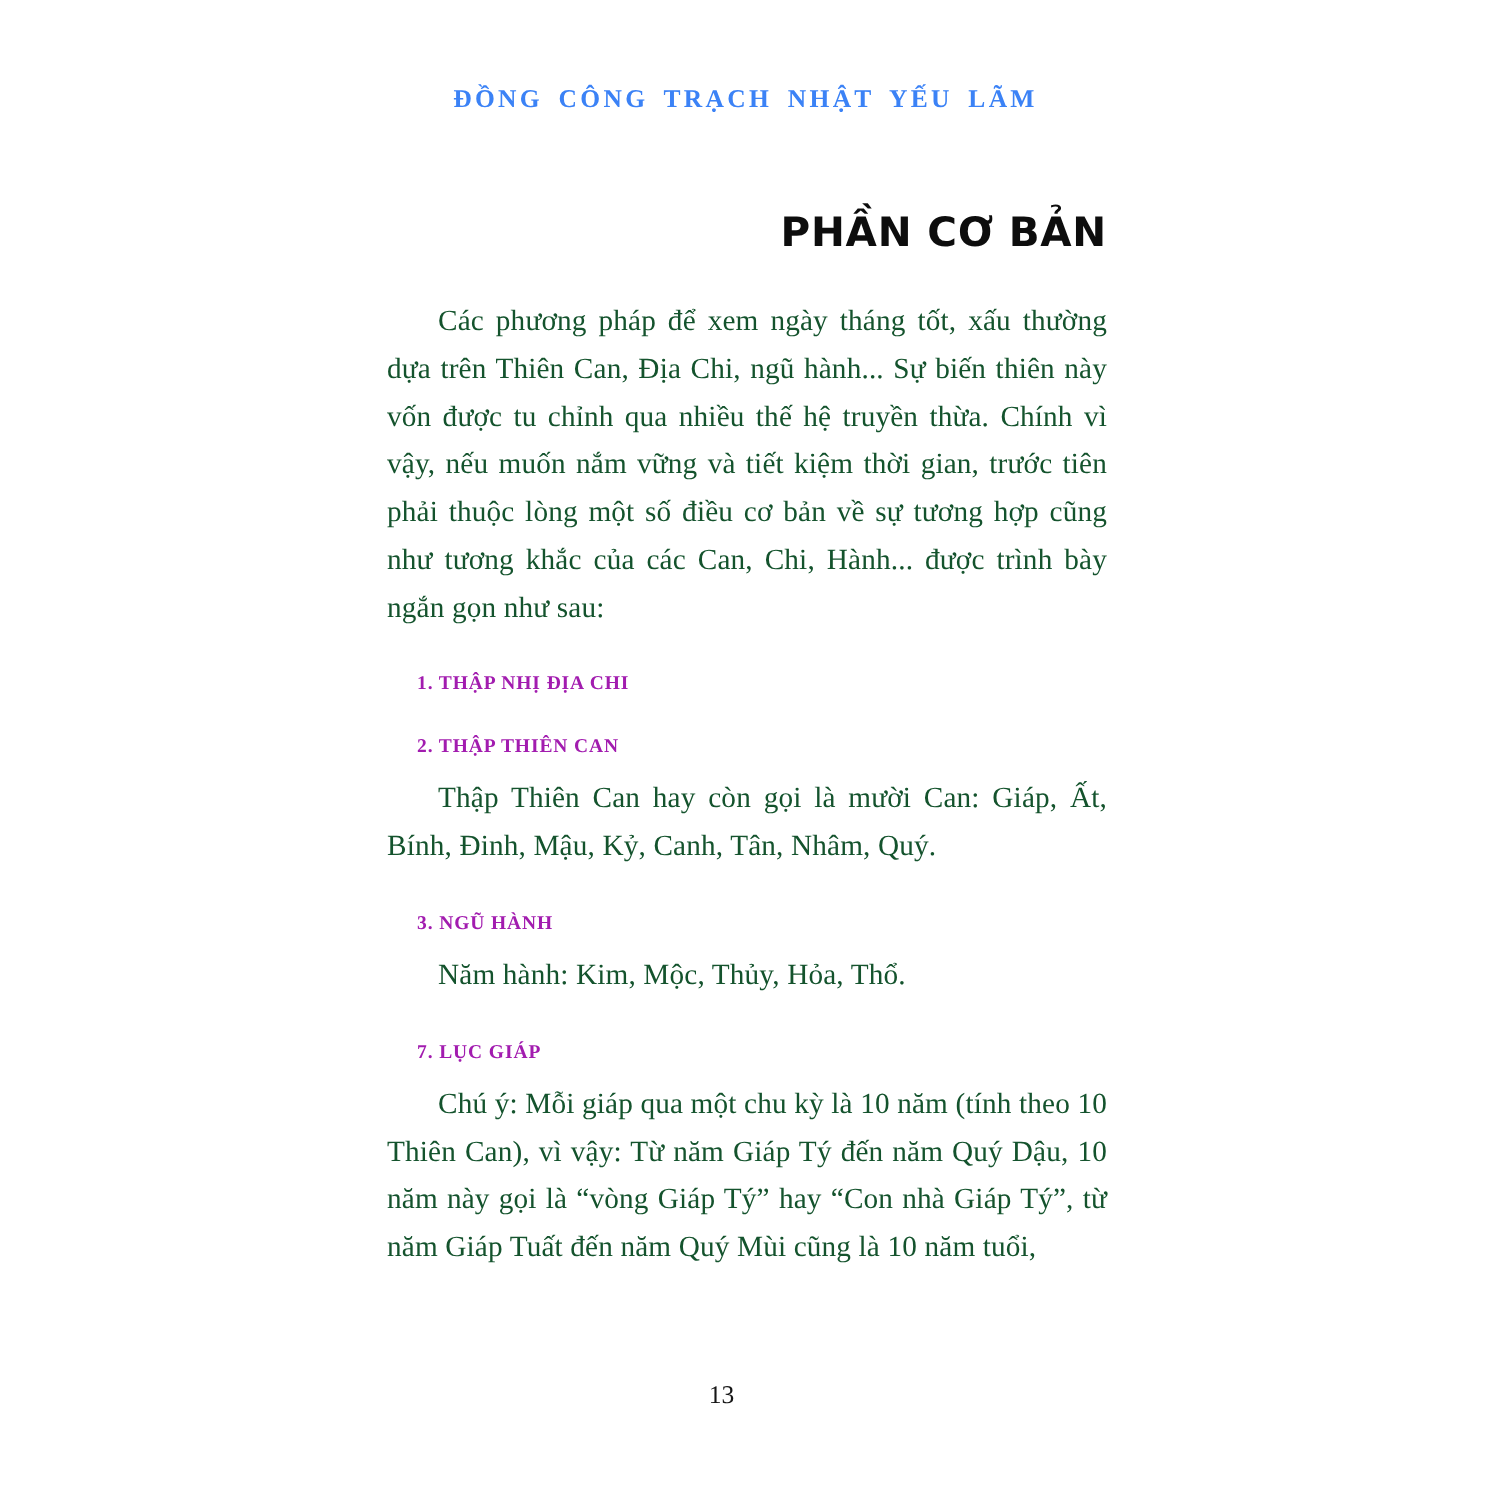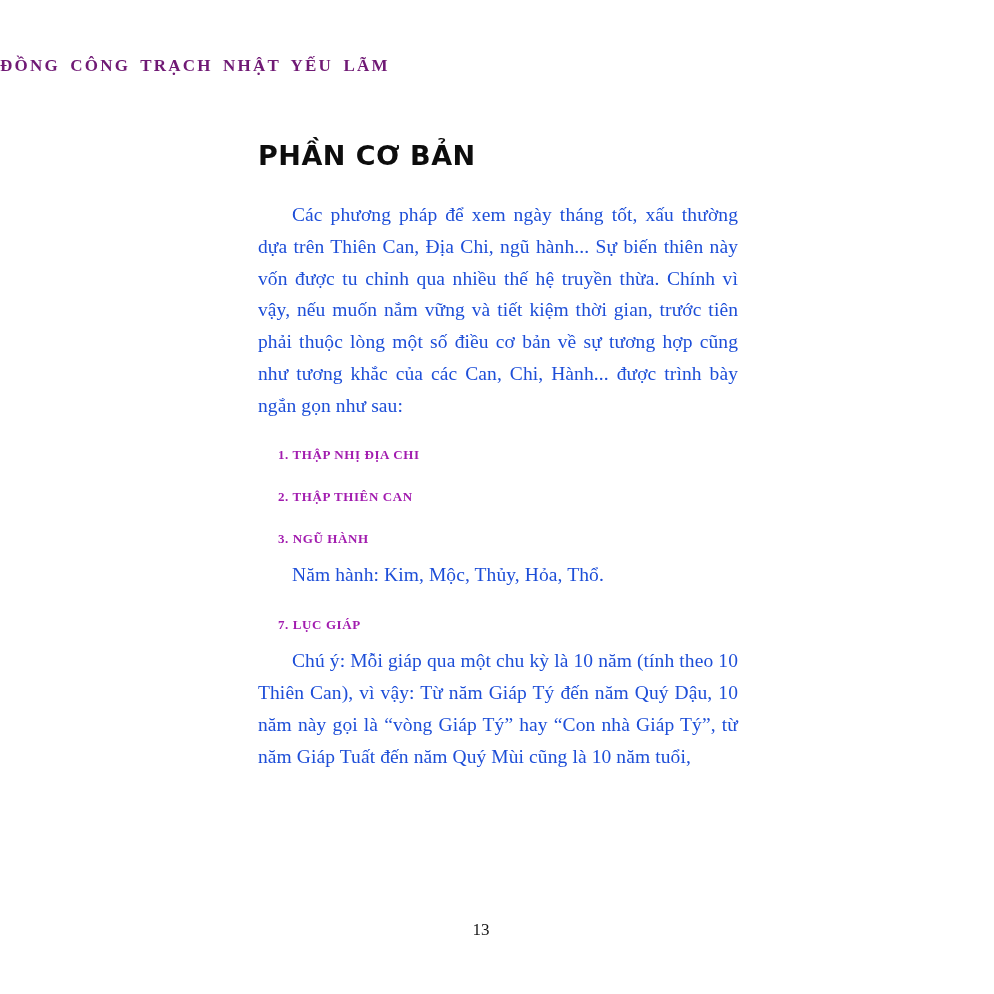--- a/index.html
+++ b/index.html
@@ -18,50 +18,50 @@
     position: relative;
     width: 994px;
     height: 994px;
     box-sizing: border-box;
   }
   .running-head {
     position: absolute;
     top: 56px;
     left: 0;
     width: 994px;
-    text-align: left;
+    text-align: center;
     font-family: "Liberation Serif", serif;
     font-weight: bold;
     font-size: 17px;
     letter-spacing: 2.2px;
-    color: #701a75;
+    color: #3b82f6;
     word-spacing: 4px;
   }
   .content {
     position: absolute;
     top: 140px;
     left: 258px;
     width: 480px;
   }
   .chapter-title {
-    text-align: left;
+    text-align: right;
     font-family: "DejaVu Sans", sans-serif;
     font-weight: bold;
     font-size: 27px;
     letter-spacing: 0.5px;
     color: #0d0d0d;
     margin: 0 0 28px 0;
   }
   p.body-text {
     margin: 0 0 16px 0;
     font-size: 19.5px;
     line-height: 1.63;
     text-align: justify;
     text-indent: 34px;
-    color: #1d4ed8;
+    color: #14532d;
     letter-spacing: 0.1px;
   }
   h2.section-heading {
     margin: 26px 0 12px 0;
     font-size: 13px;
     font-weight: bold;
     font-family: "Liberation Serif", serif;
     letter-spacing: 0.6px;
     text-indent: 20px;
     color: #a21caf;
@@ -86,20 +86,21 @@
 
   <div class="content">
 
     <h1 class="chapter-title">PHẦN CƠ BẢN</h1>
 
     <p class="body-text">Các phương pháp để xem ngày tháng tốt, xấu thường dựa trên Thiên Can, Địa Chi, ngũ hành... Sự biến thiên này vốn được tu chỉnh qua nhiều thế hệ truyền thừa. Chính vì vậy, nếu muốn nắm vững và tiết kiệm thời gian, trước tiên phải thuộc lòng một số điều cơ bản về sự tương hợp cũng như tương khắc của các Can, Chi, Hành... được trình bày ngắn gọn như sau:</p>
 
     <h2 class="section-heading">1. THẬP NHỊ ĐỊA CHI</h2>
 
     <h2 class="section-heading">2. THẬP THIÊN CAN</h2>
+    <p class="body-text">Thập Thiên Can hay còn gọi là mười Can: Giáp, Ất, Bính, Đinh, Mậu, Kỷ, Canh, Tân, Nhâm, Quý.</p>
 
     <h2 class="section-heading">3. NGŨ HÀNH</h2>
     <p class="body-text">Năm hành: Kim, Mộc, Thủy, Hỏa, Thổ.</p>
 
     <h2 class="section-heading">7. LỤC GIÁP</h2>
     <p class="body-text">Chú ý: Mỗi giáp qua một chu kỳ là 10 năm (tính theo 10 Thiên Can), vì vậy: Từ năm Giáp Tý đến năm Quý Dậu, 10 năm này gọi là “vòng Giáp Tý” hay “Con nhà Giáp Tý”, từ năm Giáp Tuất đến năm Quý Mùi cũng là 10 năm tuổi,</p>
 
   </div>
 
   <div class="folio">13</div>

